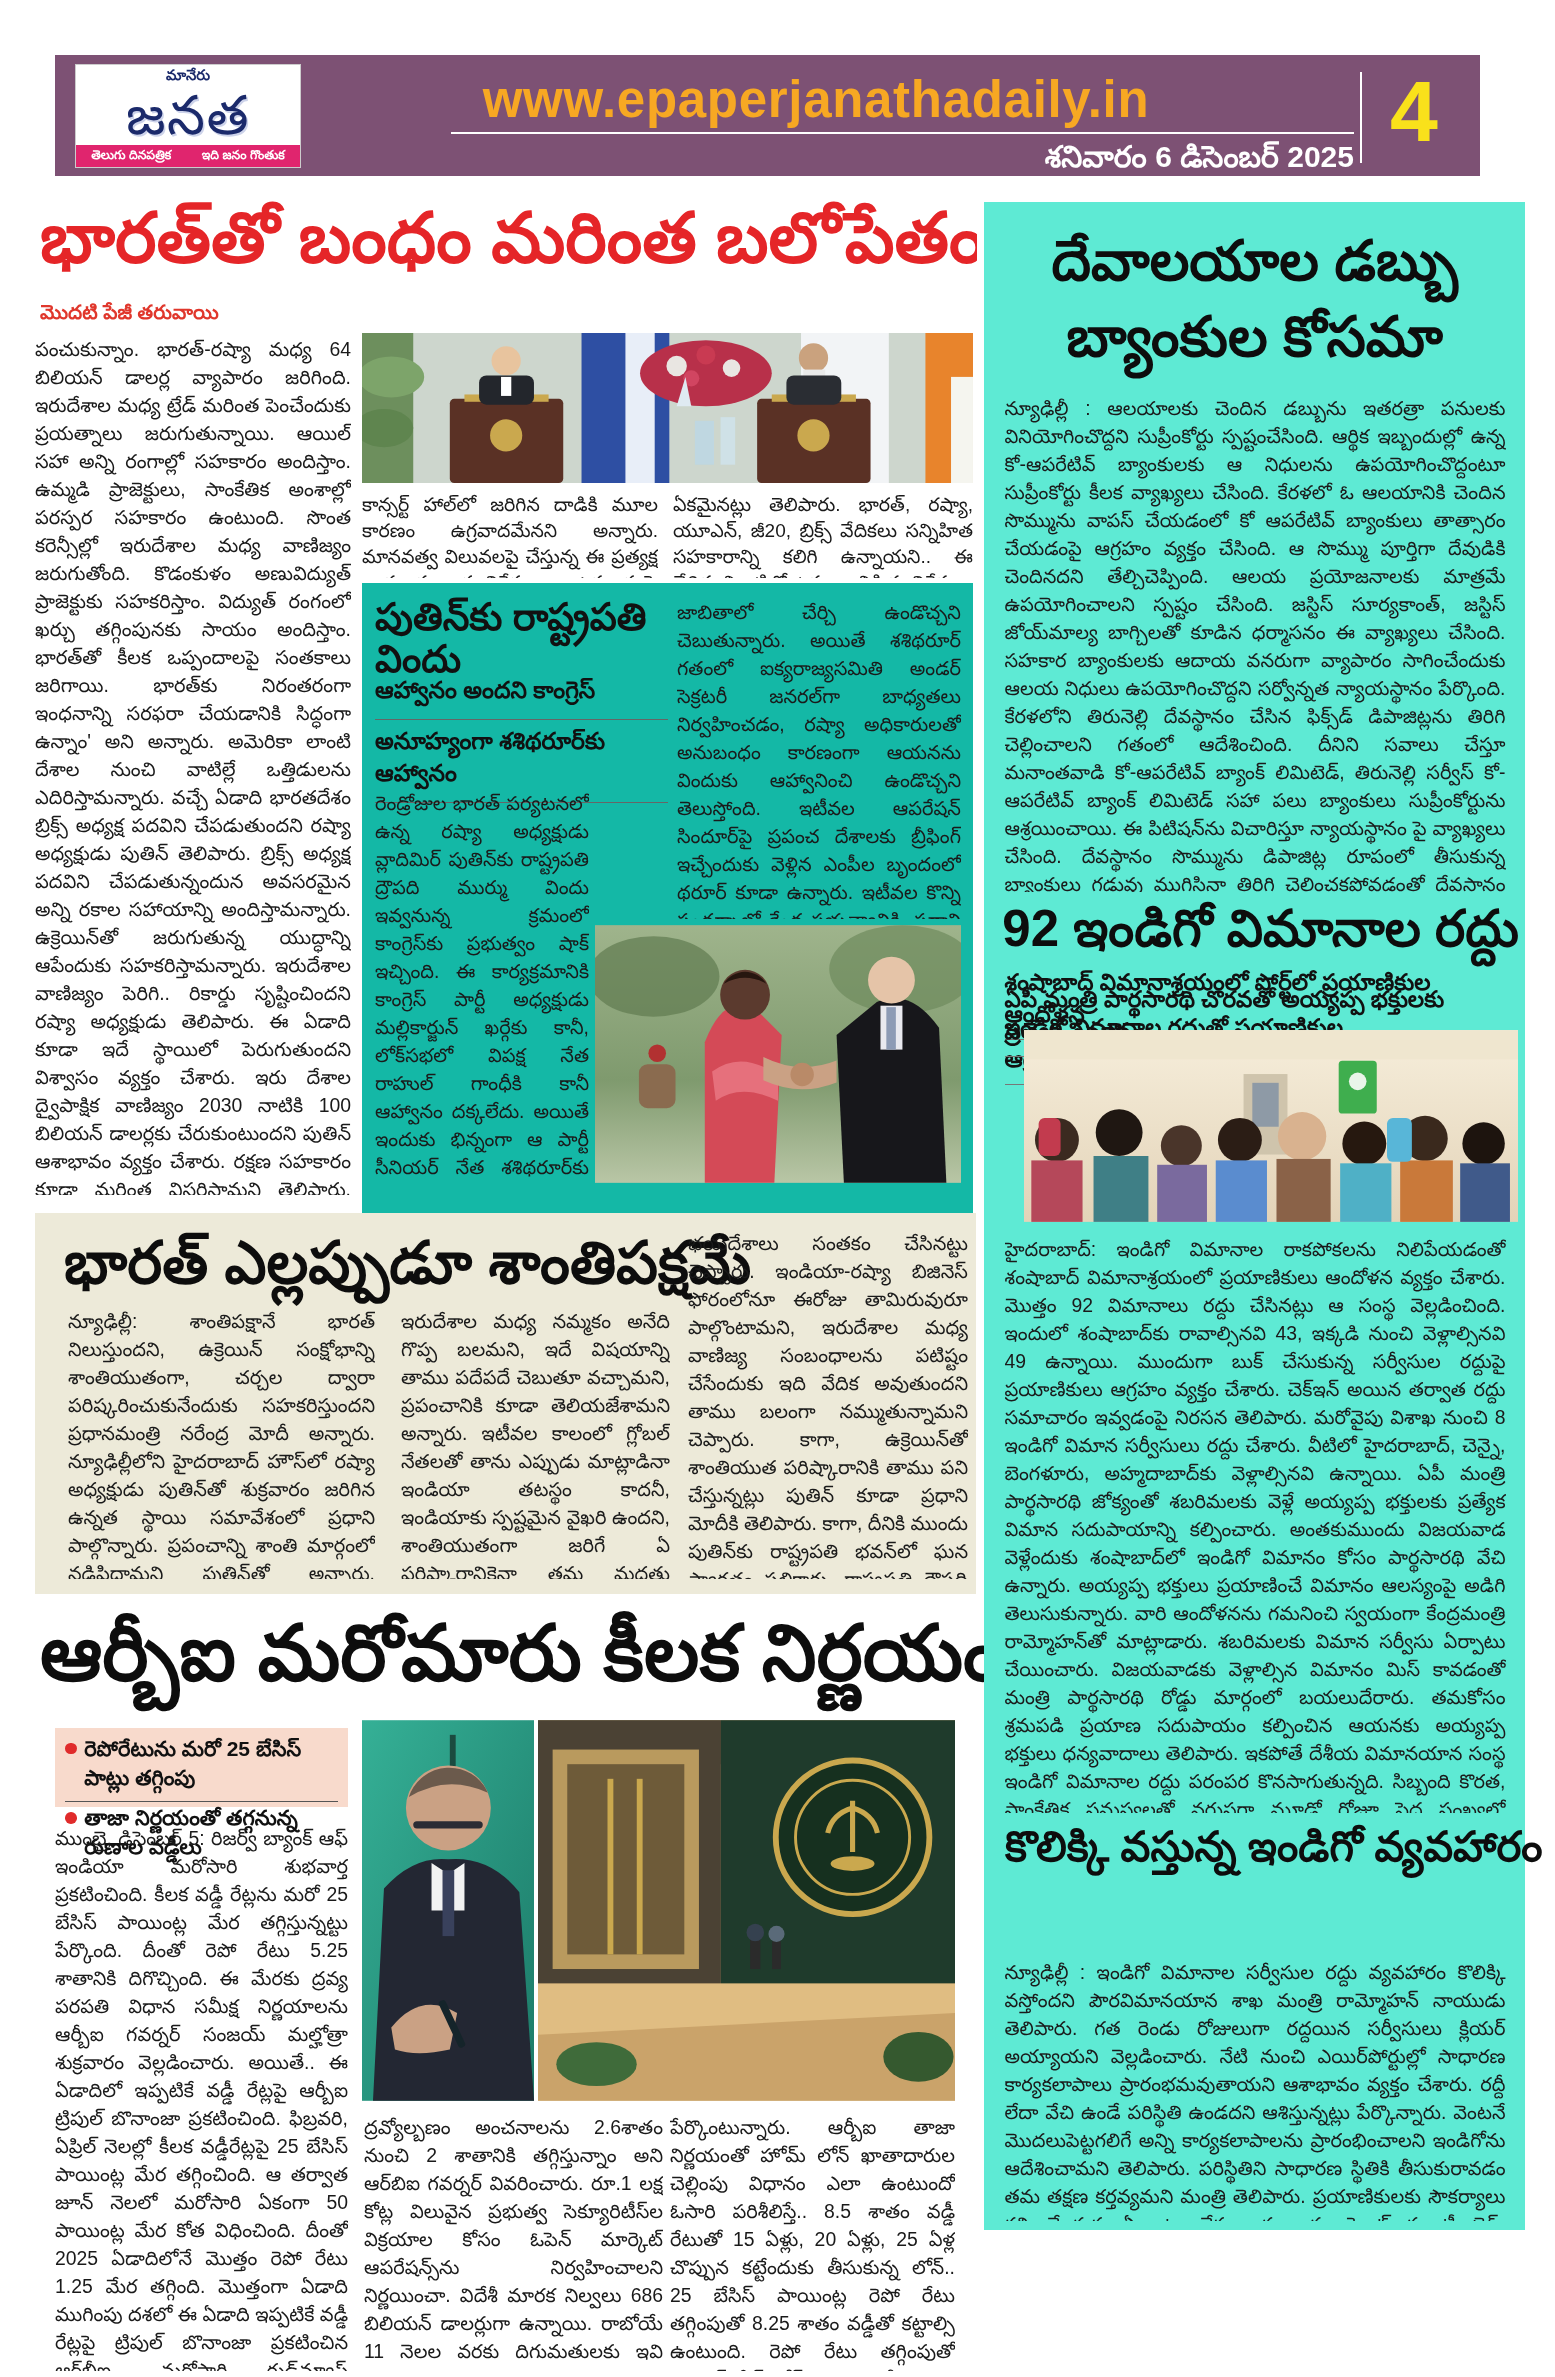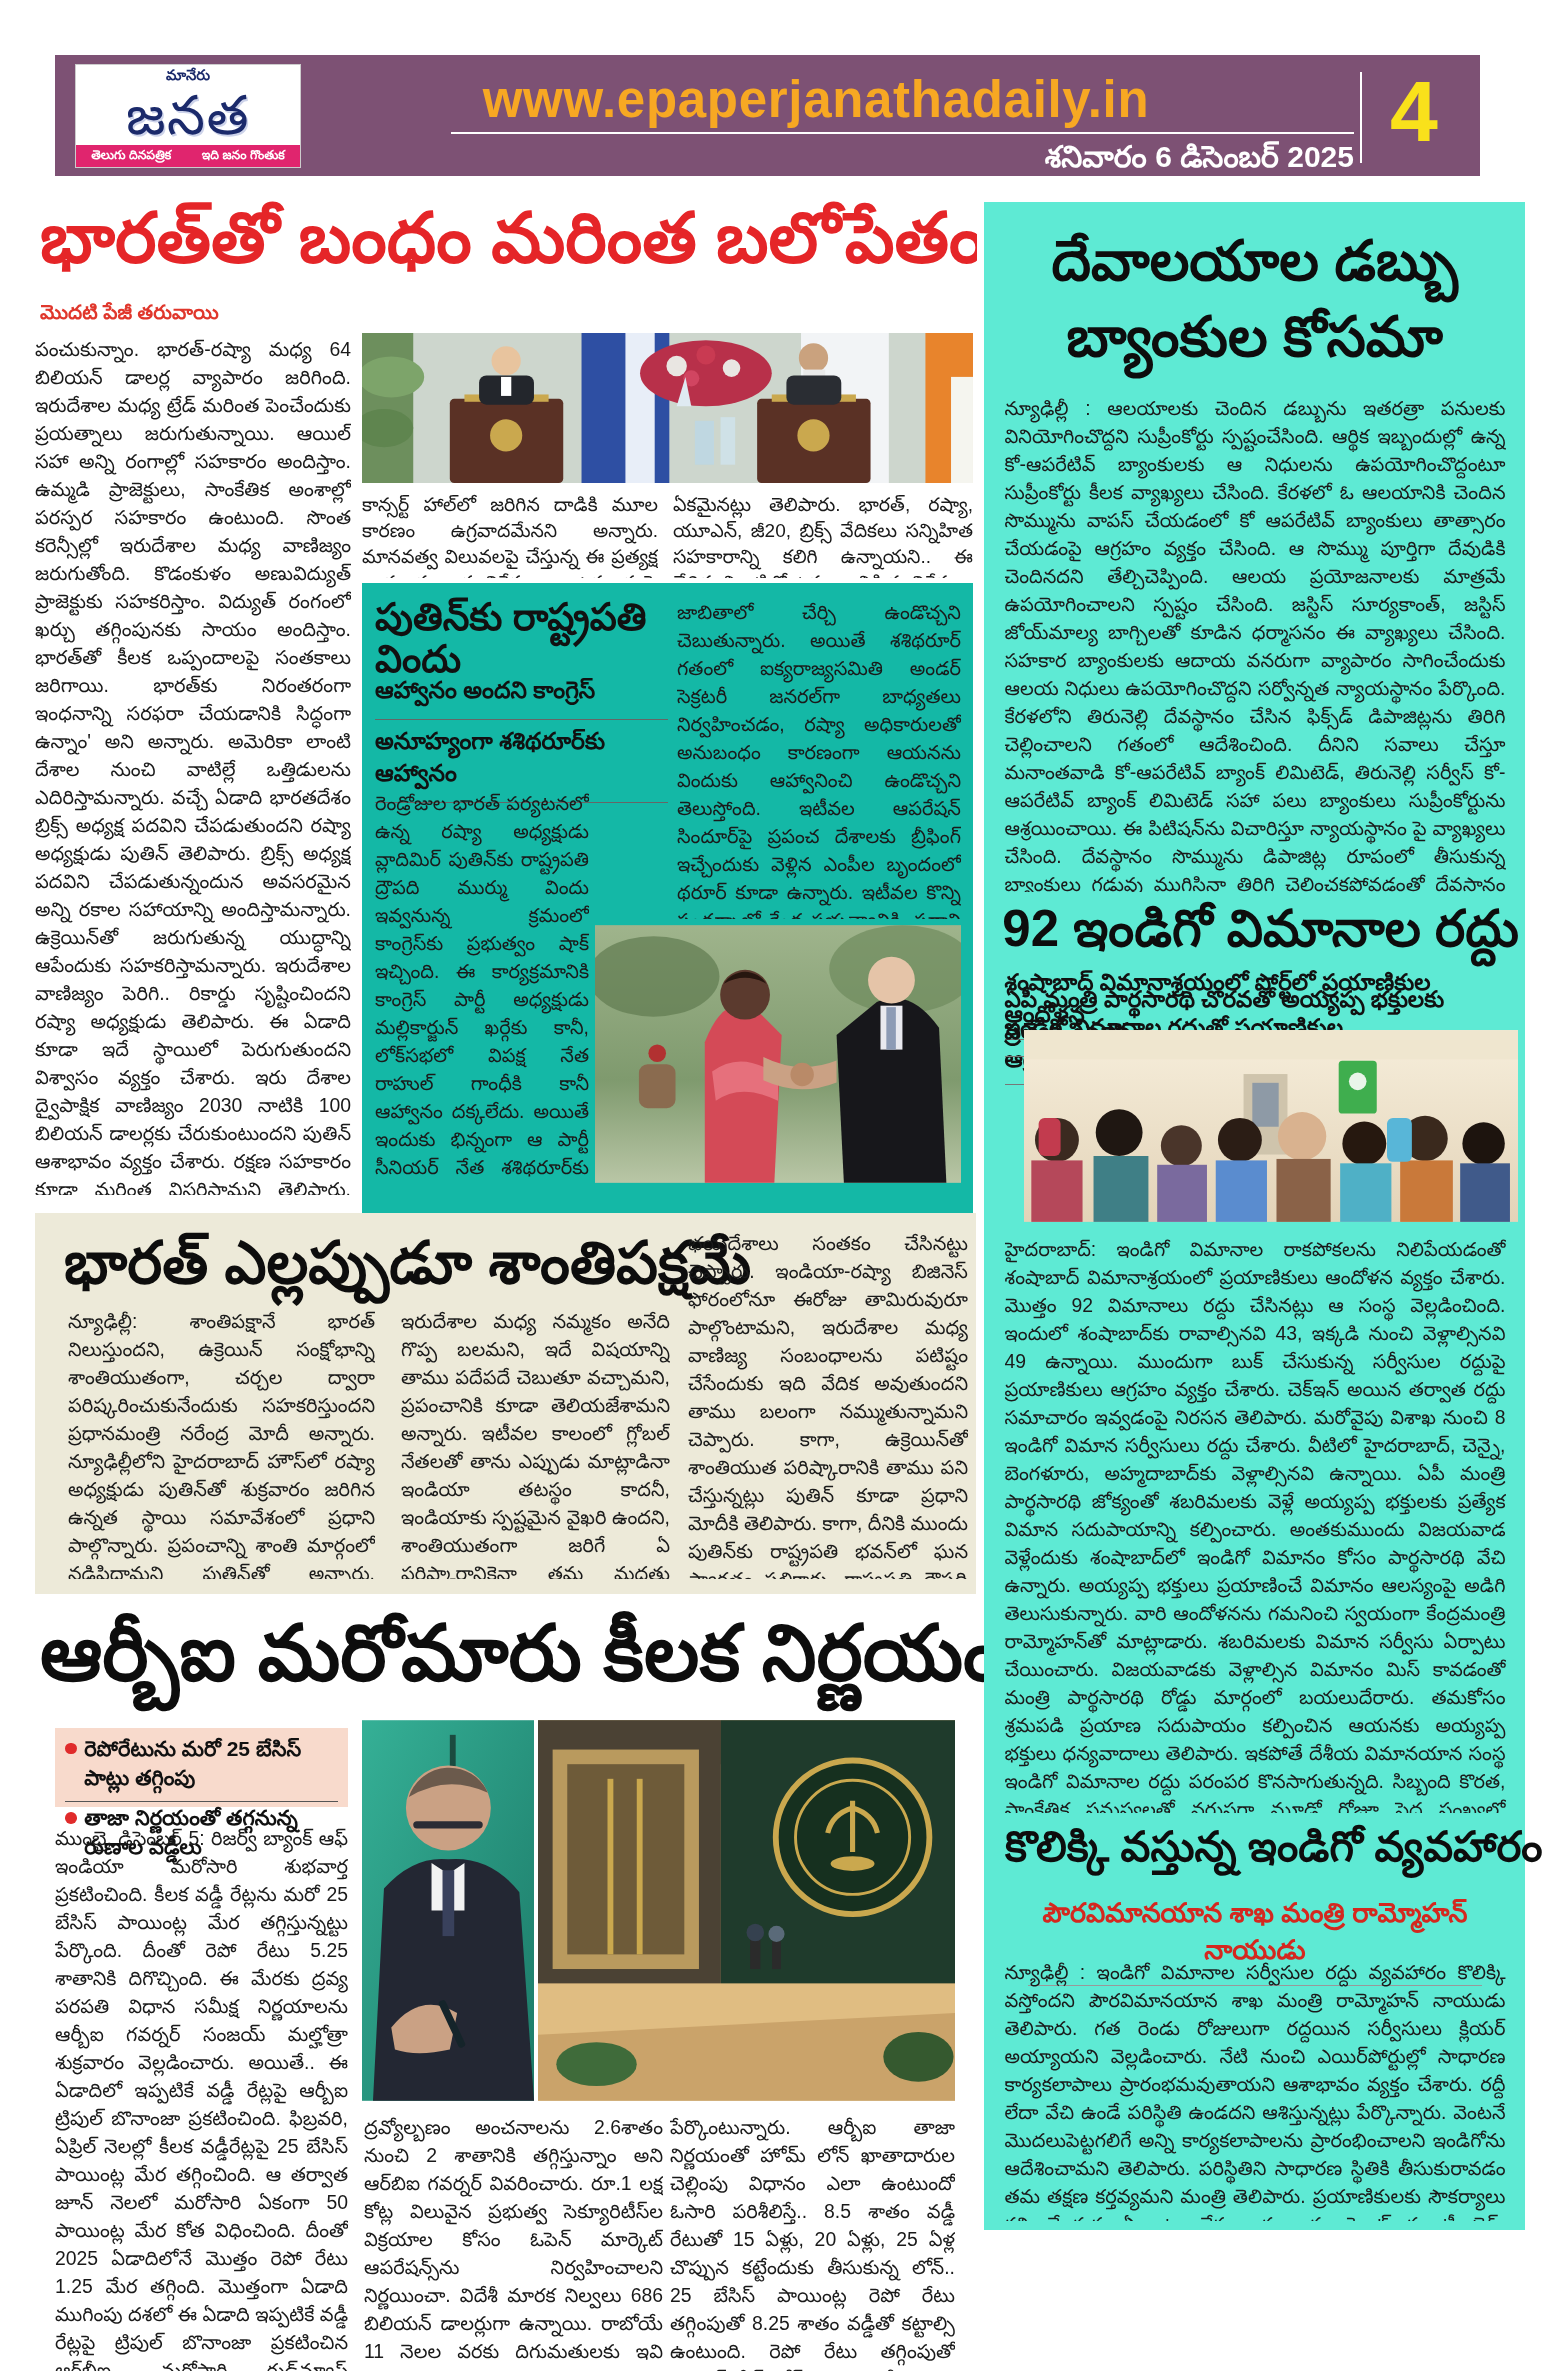--- a/index.html
+++ b/index.html
@@ -280,18 +280,17 @@
           <circle cx="628" cy="155" r="29" fill="#1d140e"></circle>
             <rect x="596" y="182" width="68" height="80" fill="#405a8a"></rect>
           <rect x="496" y="120" width="34" height="60" rx="8" fill="#58b6d8"></rect>
           <rect x="20" y="120" width="30" height="52" rx="8" fill="#c23b4e"></rect>
         </g>
       </svg>
     </div>
     <div class="abs body-txt indigo-body">హైదరాబాద్: ఇండిగో విమానాల రాకపోకలను నిలిపేయడంతో శంషాబాద్ విమానాశ్రయంలో ప్రయాణికులు ఆందోళన వ్యక్తం చేశారు. మొత్తం 92 విమానాలు రద్దు చేసినట్లు ఆ సంస్థ వెల్లడించింది. ఇందులో శంషాబాద్‌కు రావాల్సినవి 43, ఇక్కడి నుంచి వెళ్లాల్సినవి 49 ఉన్నాయి. ముందుగా బుక్ చేసుకున్న సర్వీసుల రద్దుపై ప్రయాణికులు ఆగ్రహం వ్యక్తం చేశారు. చెక్‌ఇన్ అయిన తర్వాత రద్దు సమాచారం ఇవ్వడంపై నిరసన తెలిపారు. మరోవైపు విశాఖ నుంచి 8 ఇండిగో విమాన సర్వీసులు రద్దు చేశారు. వీటిలో హైదరాబాద్, చెన్నై, బెంగళూరు, అహ్మదాబాద్‌కు వెళ్లాల్సినవి ఉన్నాయి. ఏపీ మంత్రి పార్థసారథి జోక్యంతో శబరిమలకు వెళ్లే అయ్యప్ప భక్తులకు ప్రత్యేక విమాన సదుపాయాన్ని కల్పించారు. అంతకుముందు విజయవాడ వెళ్లేందుకు శంషాబాద్‌లో ఇండిగో విమానం కోసం పార్థసారథి వేచి ఉన్నారు. అయ్యప్ప భక్తులు ప్రయాణించే విమానం ఆలస్యంపై అడిగి తెలుసుకున్నారు. వారి ఆందోళనను గమనించి స్వయంగా కేంద్రమంత్రి రామ్మోహన్‌తో మాట్లాడారు. శబరిమలకు విమాన సర్వీసు ఏర్పాటు చేయించారు. విజయవాడకు వెళ్లాల్సిన విమానం మిస్ కావడంతో మంత్రి పార్థసారథి రోడ్డు మార్గంలో బయలుదేరారు. తమకోసం శ్రమపడి ప్రయాణ సదుపాయం కల్పించిన ఆయనకు అయ్యప్ప భక్తులు ధన్యవాదాలు తెలిపారు. ఇకపోతే దేశీయ విమానయాన సంస్థ ఇండిగో విమానాల రద్దు పరంపర కొనసాగుతున్నది. సిబ్బంది కొరత, సాంకేతిక సమస్యలతో వరుసగా మూడో రోజూ పెద్ద సంఖ్యలో సర్వీసులు నిలిచిపోయాయి. శుక్రవారం మొత్తం 500కుపైగా విమానాలను సంస్థ రద్దు చేసింది. దీంతో ఎయిర్‌పోర్టుల్లో ఇండిగో ప్రయాణికులు తీవ్ర ఇబ్బందులు ఎదుర్కొంటున్నారు. బోర్డింగ్ పత్రాలు ఇచ్చాక 12 గంటలవుతున్నా విమానం ఎప్పుడు బయలుదేరుతుందో ఎలాంటి సమాచారం లేకపోవడంతో ఆగ్రహం వ్యక్తం చేస్తున్నారు. విమానాల రద్దు కారణంగా ప్రయాణికులు తీవ్ర ఇబ్బందులు ఎదుర్కొంటున్నారు. రెండు, మూడు రోజులుగా విమాన సర్వీసులు లేకపోవడంతో ఎయిర్‌పోర్టుల్లో ప్రయాణికులు పడిగాపులు కాస్తున్నారు.</div>
 
     <div class="abs kolikki-head">కొలిక్కి వస్తున్న ఇండిగో వ్యవహారం</div>
-    <div class="abs kolikki-sub">పౌరవిమానయాన శాఖ మంత్రి రామ్మోహన్ నాయుడు</div>
     <div class="abs body-txt kolikki-body">న్యూఢిల్లీ : ఇండిగో విమానాల సర్వీసుల రద్దు వ్యవహారం కొలిక్కి వస్తోందని పౌరవిమానయాన శాఖ మంత్రి రామ్మోహన్ నాయుడు తెలిపారు. గత రెండు రోజులుగా రద్దయిన సర్వీసులు క్లియర్ అయ్యాయని వెల్లడించారు. నేటి నుంచి ఎయిర్‌పోర్టుల్లో సాధారణ కార్యకలాపాలు ప్రారంభమవుతాయని ఆశాభావం వ్యక్తం చేశారు. రద్దీ లేదా వేచి ఉండే పరిస్థితి ఉండదని ఆశిస్తున్నట్లు పేర్కొన్నారు. వెంటనే మొదలుపెట్టగలిగే అన్ని కార్యకలాపాలను ప్రారంభించాలని ఇండిగోను ఆదేశించామని తెలిపారు. పరిస్థితిని సాధారణ స్థితికి తీసుకురావడం తమ తక్షణ కర్తవ్యమని మంత్రి తెలిపారు. ప్రయాణికులకు సౌకర్యాలు కల్పించేందుకు ఏర్పాట్లు చేస్తున్నామన్నారు. పైలట్ డ్యూటీ టైమ్ లిమిటేషన్ నిబంధనలు, షెడ్యూలింగ్ నెట్‌వర్క్‌ను తాము నిశితంగా పరిశీలిస్తున్నామన్నారు. అన్ని విమానయాన సంస్థలు నిబంధనలు సరిగా పాటిస్తున్నాయో, లేదో నిర్ధారిస్తామని తెలిపారు. ఈ మొత్తం వ్యవహారంలో ఎక్కడ, ఎలా తప్పు జరిగిందో తెలుసుకోవడానికి ఒక విచారణ కమిటీని ఏర్పాటు చేశామని రామ్మోహన్ నాయుడు తెలిపారు. బాధ్యులైన వారిపై తప్పకుండా కఠిన చర్యలు తీసుకుంటామన్నారు. పిల్లలు, వృద్ధులు, పాలిచ్చే తల్లులు, వికలాంగులకు విమానయానంలో ప్రాధాన్యం ఇవ్వాలని అన్ని ఎయిర్‌పోర్ట్, ఎయిర్‌లైన్ ఆపరేటర్లను ఆదేశించినట్లు పేర్కొన్నారు.</div>
   </div>
 
 </div>
 
 
 </body></html>

